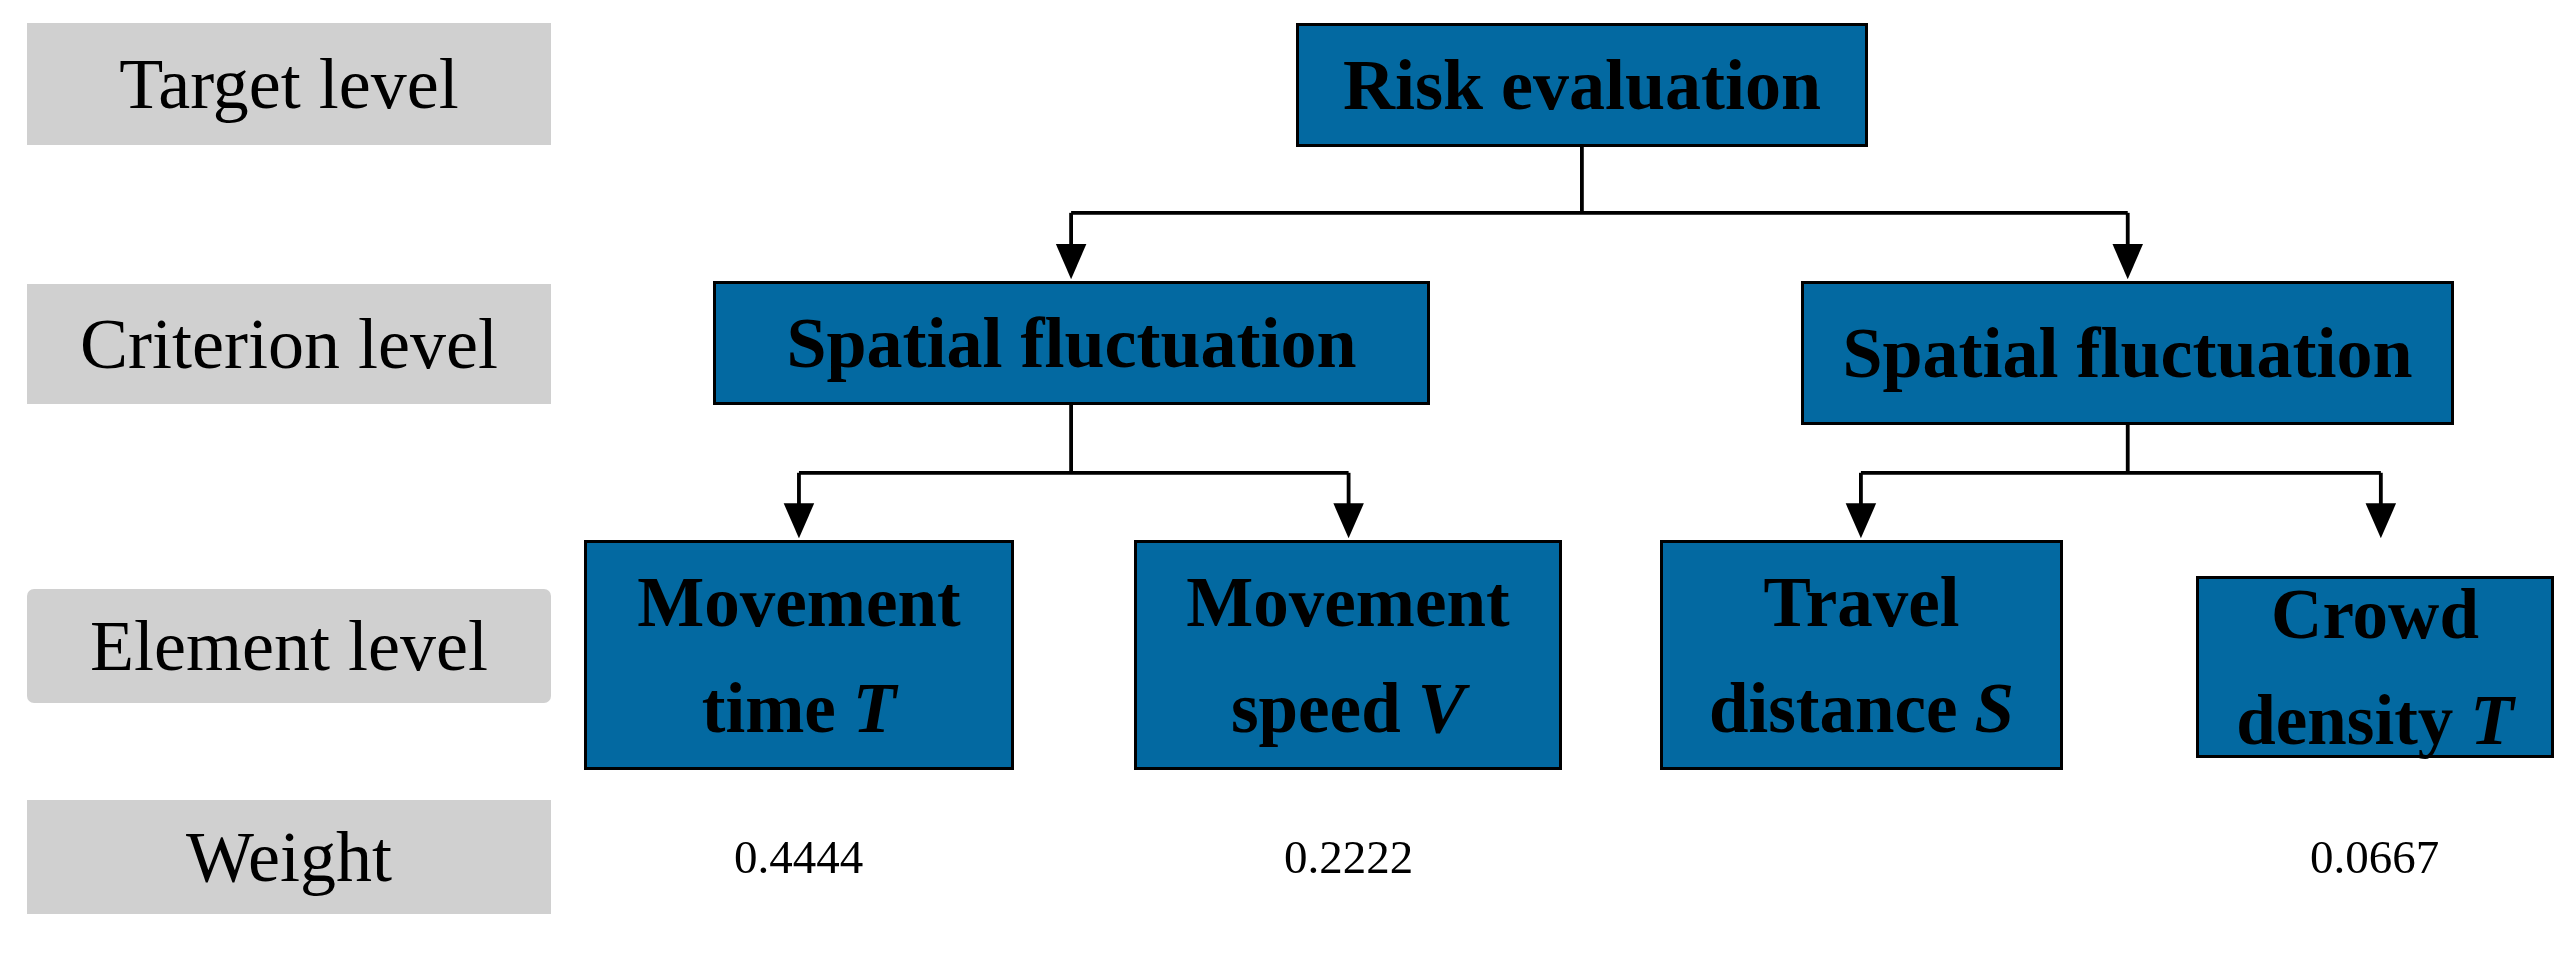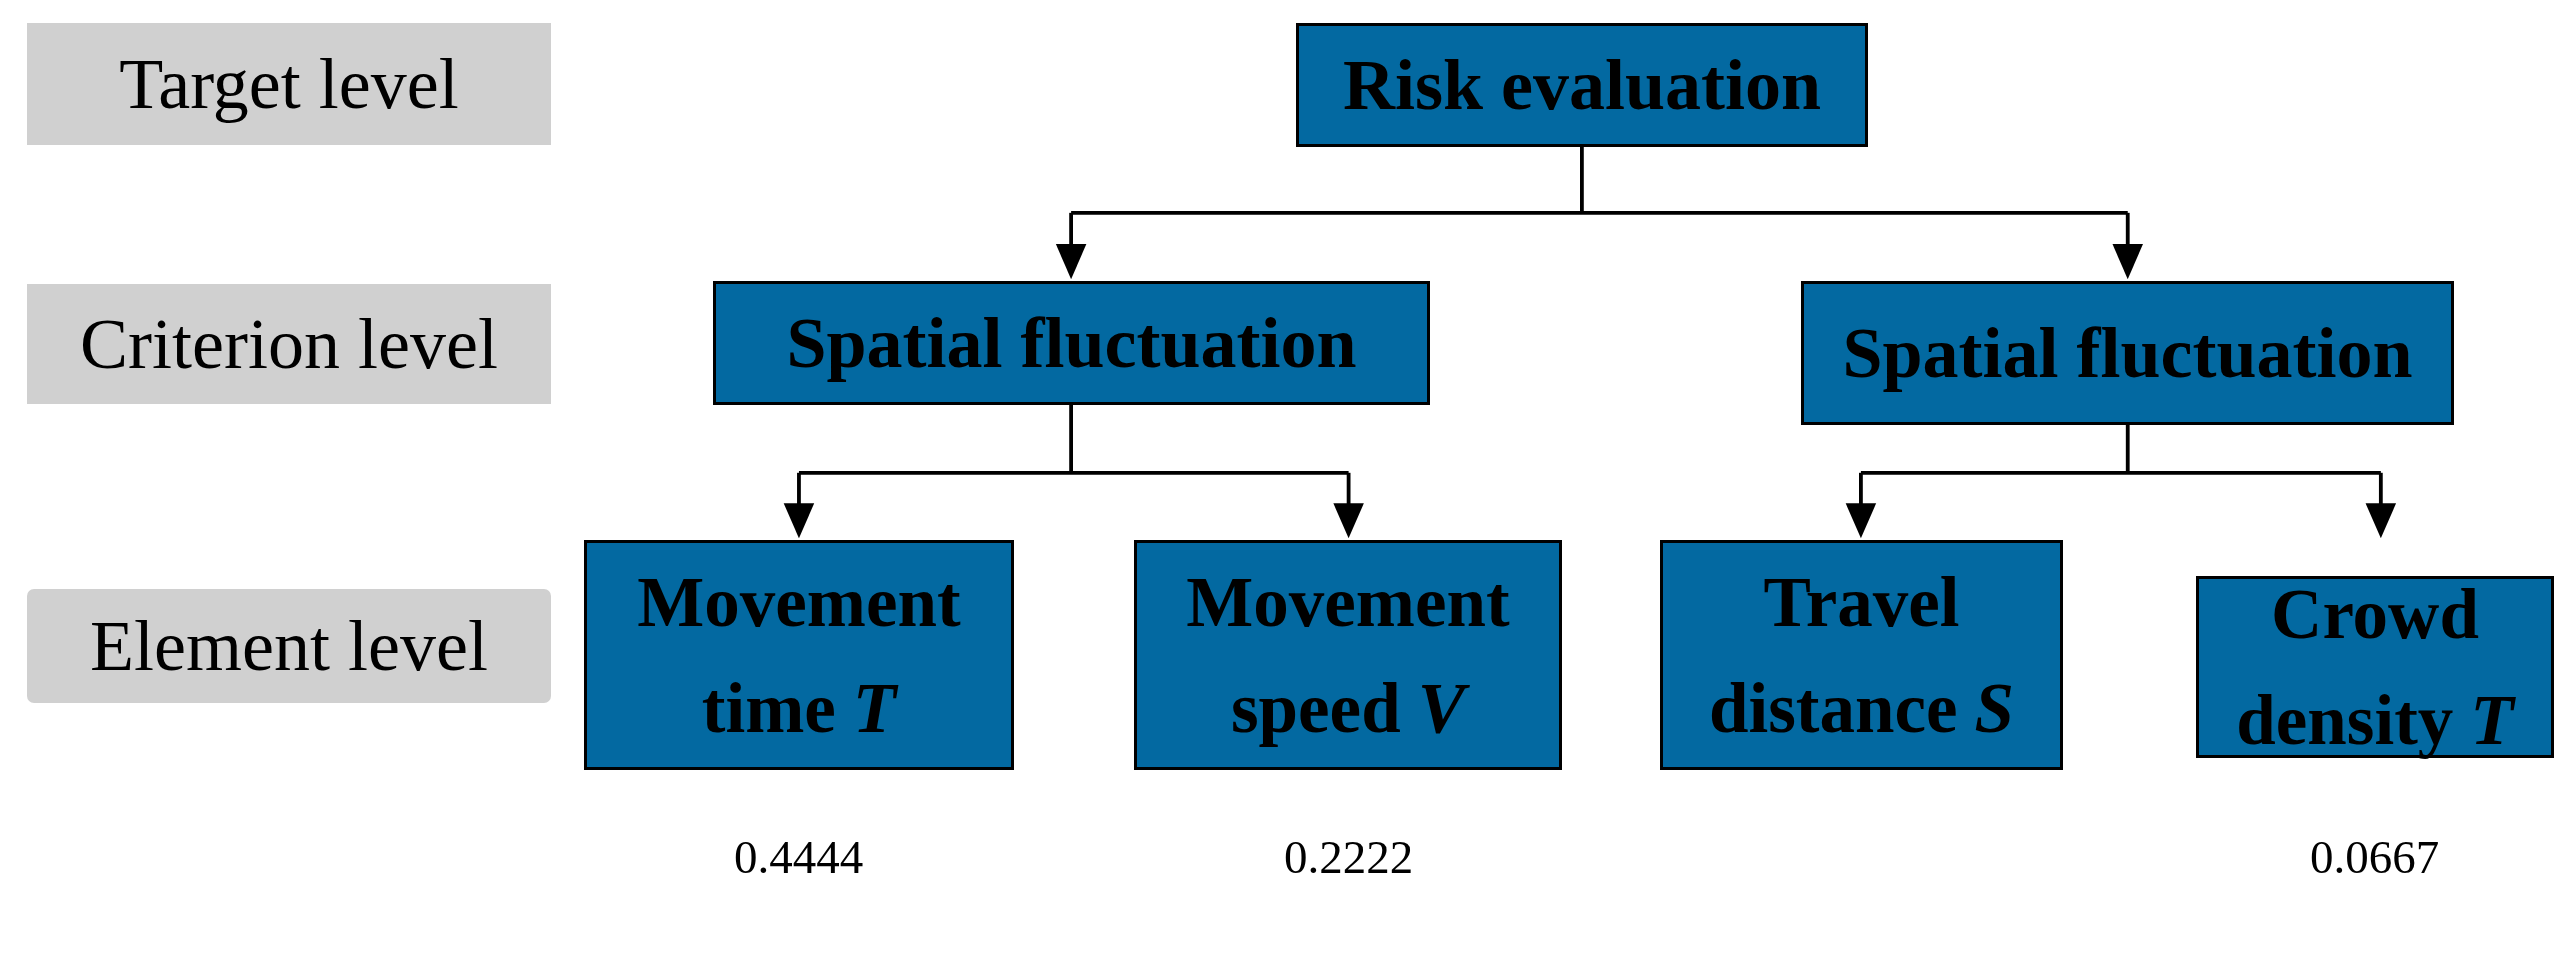--- a/index.html
+++ b/index.html
@@ -107,20 +107,21 @@
     <path class="ln" d="M3123,620 L3123,668"></path>
     <path class="arrow" d="M3103,660 L3143,660 L3123,706 Z"></path>
   </svg>
 
   <div class="gray-label" style="top:23px; height:122px;">Target level</div>
 
   <div class="gray-label" style="top:284px; height:120px;">Criterion level</div>
 
   <div class="gray-label" style="top:589px; height:114px;border-radius:7px;">Element level</div>
 
+  <div class="gray-label" style="top:800px; height:114px;">Weight</div>
 
   <div class="node" style="left:1296px; top:23px; width:572px; height:124px;">Risk evaluation</div>
 
   <div class="node" style="left:713px; top:281px; width:717px; height:124px;">Spatial fluctuation</div>
 
   <div class="node" style="left:1801px; top:281px; width:653px; height:144px;">Spatial fluctuation</div>
 
   <div class="node two-line" style="left:584px; top:540px; width:430px; height:230px;">
     <span class="line1">Movement</span>
     <span class="line2"><span>time</span><span class="sym">T</span></span>

